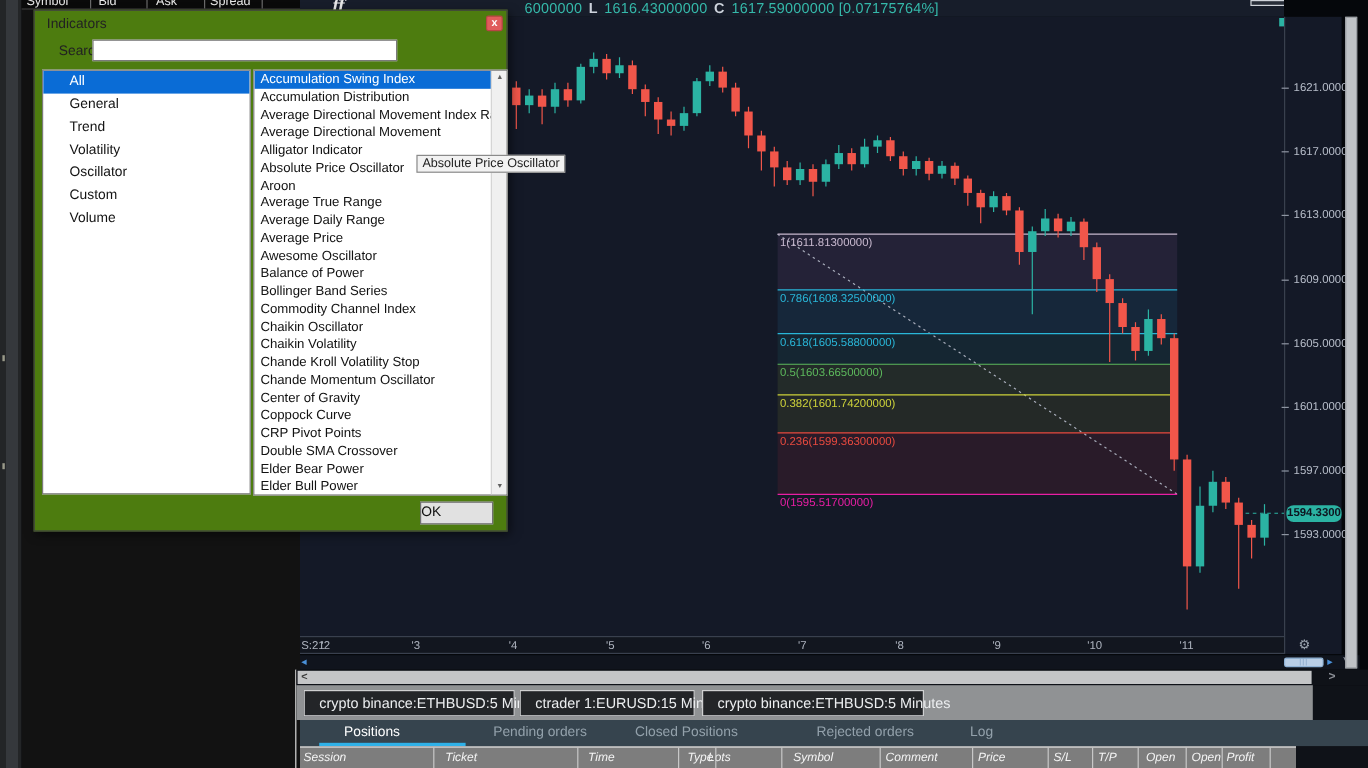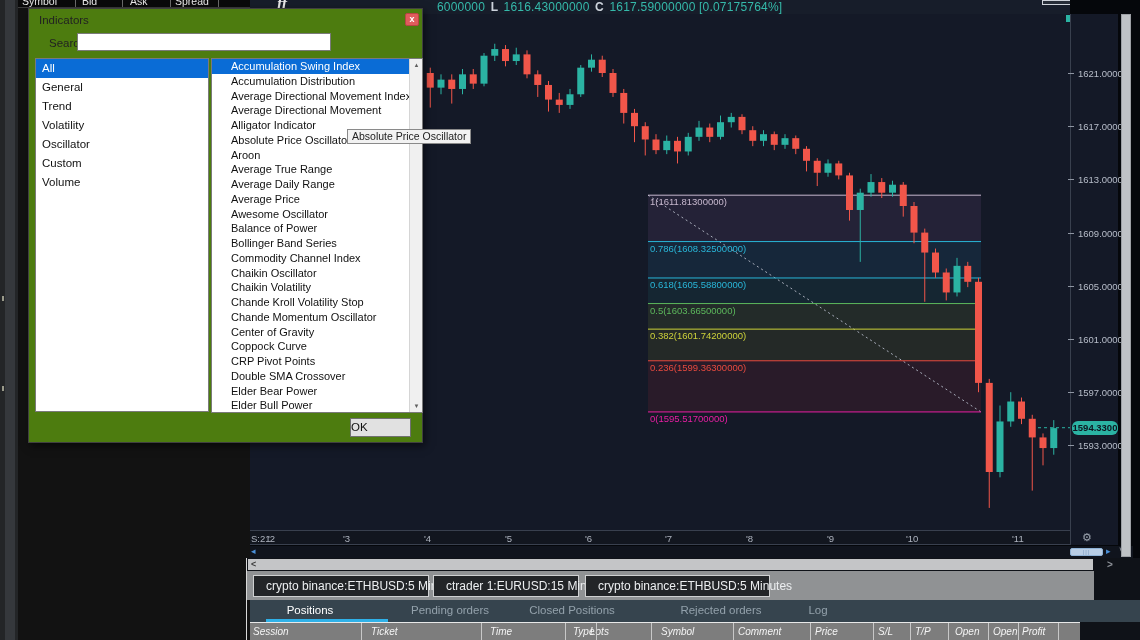--- a/index.html
+++ b/index.html
@@ -65,25 +65,25 @@
   .th-label { position:absolute; top:4px; color:#f4f4f4; font-size:10px; white-space:nowrap;font-style:italic; }
   .th-sep { position:absolute; top:1px; width:1px; height:17px; background:#c8c8c8; }
 
   
   .dialog { left:28px; top:8px; width:395px; height:435px; background:#4d7c0f; border:1px solid #404040; box-shadow:2px 3px 8px rgba(0,0,0,.55); z-index:50; }
   .dlg-title { position:absolute; left:10px; top:5px; font-size:11.5px; color:#222; }
   .dlg-close { position:absolute; right:3px; top:4px; width:14px; height:13px; background:#e05c5c; border:1px solid #b84444; border-radius:2px; color:#fff; font-size:9px; line-height:11px; text-align:center; font-weight:bold; }
   .dlg-search-label { position:absolute; left:20px; top:28px; font-size:11.5px; color:#222; }
   .dlg-search { position:absolute; left:48px; top:24px; width:254px; height:18px; border:1px solid #7a7a7a; background:#fff; font-size:11px; padding:0 4px; font-family:"Liberation Sans", sans-serif; }
   .cat-list { position:absolute; left:6px; top:49px; width:174px; height:354px; background:#fff; border:1px solid #7a7a7a; overflow:hidden; }
-  .cat-item { height:19px; line-height:19px; font-size:11.5px; color:#111; padding-left:6px; }
+  .cat-item { height:19px; line-height:19px; font-size:11.5px; color:#111; padding-left:22px; }
   .cat-item.sel { background:#0a6cd6; color:#fff; }
   .ind-list { position:absolute; left:182px; top:49px; width:212px; height:355px; background:#fff; border:1px solid #7a7a7a; overflow:hidden; }
   .ind-items { position:absolute; left:0; top:0; width:198px; }
-  .ind-item { height:14.75px; line-height:14.75px; font-size:11px; color:#111; padding-left:19px; white-space:nowrap; overflow:hidden; }
+  .ind-item { height:14.75px; line-height:14.75px; font-size:11px; color:#111; padding-left:5px; white-space:nowrap; overflow:hidden; }
   .ind-item.sel { background:#0a6cd6; color:#fff; }
   .ind-scroll { position:absolute; right:0; top:0; width:13px; height:100%; background:#f0f0f0; border-left:1px solid #d5d5d5; }
   .ind-scroll .up, .ind-scroll .dn { position:absolute; left:0; width:13px; text-align:center; font-size:6px; color:#606060; }
   .ind-scroll .up { top:3px; } .ind-scroll .dn { bottom:3px; }
   .ok-btn { position:absolute; left:321px; top:409px; width:61px; height:19px; background:#e1e1e1; border:1px solid #707070; font-size:11.5px; color:#111; line-height:17px; }
 
   .tooltip { left:347px; top:129px; height:15px; background:#f2f2f2; border:1px solid #8a8a8a; color:#222; font-size:10.5px; line-height:13px; padding:0 4px; white-space:nowrap; z-index:60; }
 </style>
 </head>
 <body>
@@ -285,21 +285,21 @@
 <span class="ta-label" style="left: 1px;">S:21</span>
     <span class="ta-label" style="left: 18px;">'2</span>
     <span class="ta-label" style="left: 93px;">'3</span>
     <span class="ta-label" style="left: 174px;">'4</span>
     <span class="ta-label" style="left: 255px;">'5</span>
     <span class="ta-label" style="left: 335px;">'6</span>
     <span class="ta-label" style="left: 415px;">'7</span>
     <span class="ta-label" style="left: 496px;">'8</span>
     <span class="ta-label" style="left: 577px;">'9</span>
     <span class="ta-label" style="left: 656px;">'10</span>
-    <span class="ta-label" style="left: 762px;">'11</span>
+    <span class="ta-label" style="left: 733px;">'11</span>
   </div>
 
 <div class="abs chart-scrollrow">
   <span class="harrow" style="left:1px">◂</span>
   <div class="hthumb">|||</div>
   <span class="harrow" style="left:856px">▸</span>
   <span class="collapse">˅</span>
 </div>
 
 <div class="abs v-scroll"></div>

